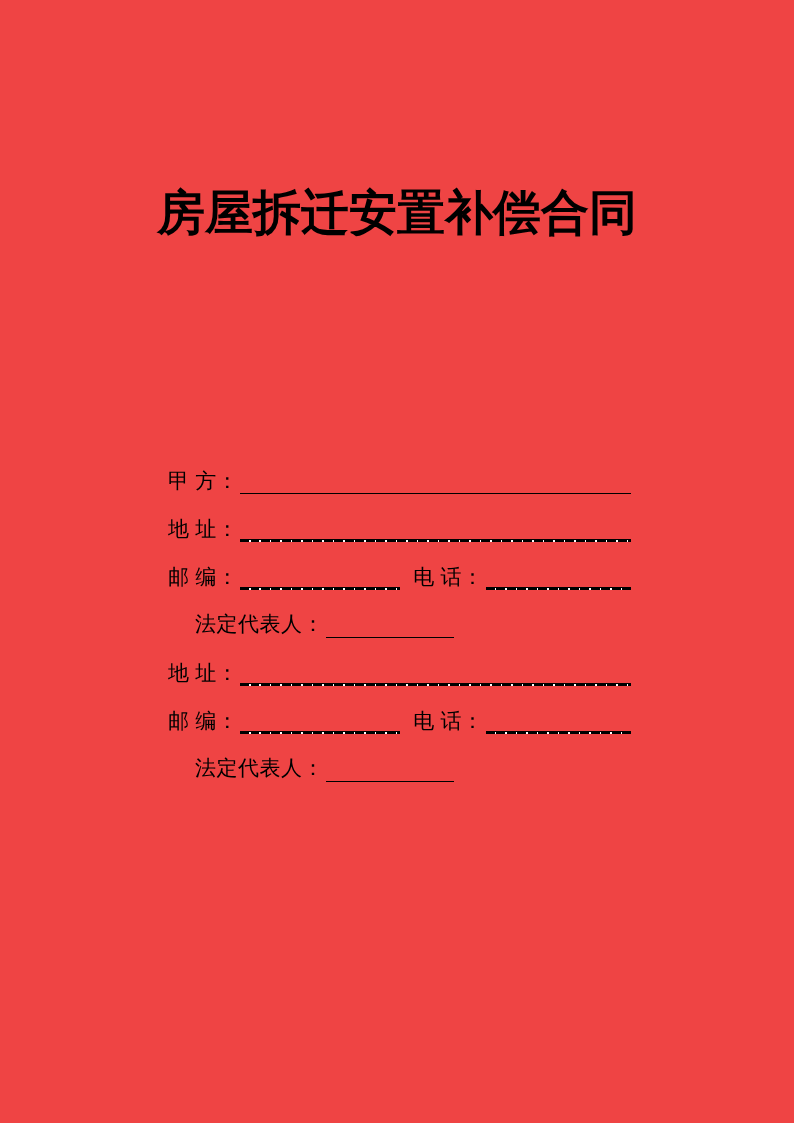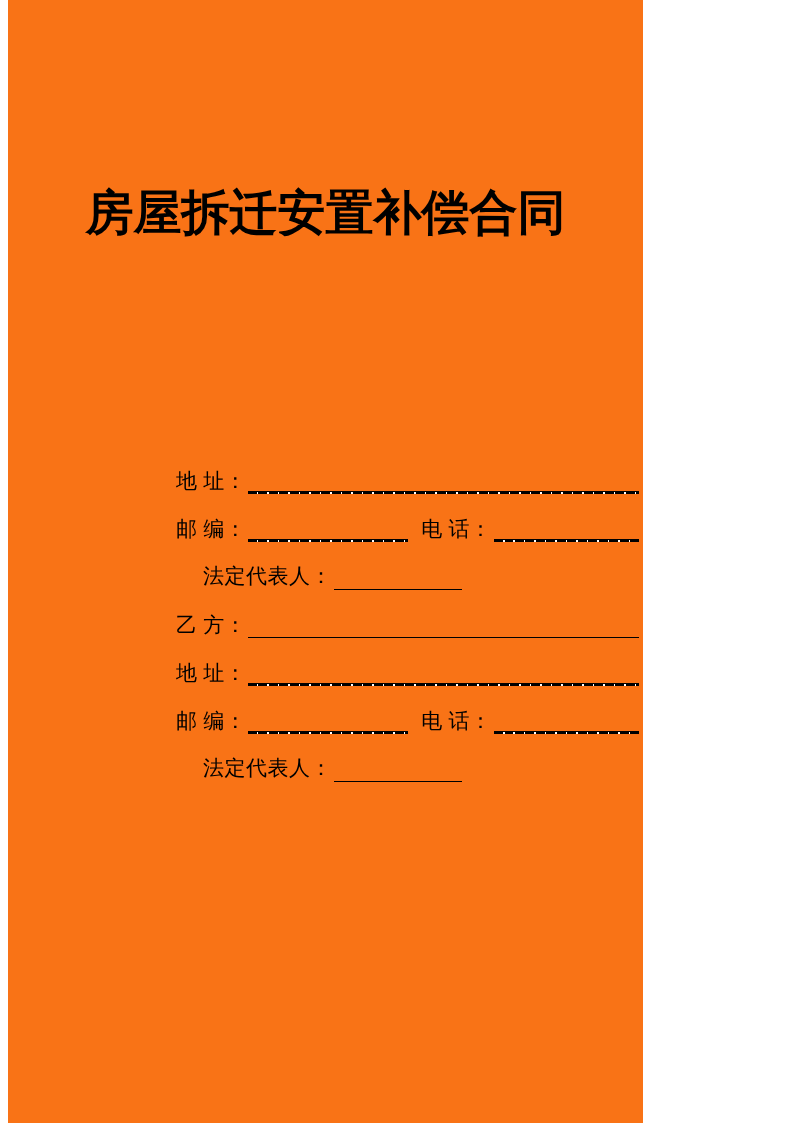--- a/index.html
+++ b/index.html
@@ -9,24 +9,23 @@
   body {
     width: 794px;
     height: 1123px;
     background: #ffffff;
     color: #000000;
     font-family: "Liberation Serif", "DejaVu Serif", serif;
     overflow: hidden;
   }
   .page {
     position: relative;
-    width: 635px;
+    width: 794px;
     height: 1123px;
-    background: #f97316;
-    margin-left: 8px;
+    background: #ef4444;
   }
   .doc-title {
     padding-top: 185px;
     font-size: 48px;
     line-height: 56px;
     font-weight: bold;
     text-align: center;
     letter-spacing: 0px;
     white-space: nowrap;
   }
@@ -87,48 +86,22 @@
 </style>
 </head>
 <body>
 
 <div class="page">
 
   <div class="doc-title">房屋拆迁安置补偿合同</div>
 
   <div class="form-section">
 
-
     <div class="form-row">
-      <span class="label">地 址：</span>
-      <span class="fill-line thick grow">
-          <span class="value"></span>
-        </span>
-    </div>
-
-    <div class="form-row">
-      <span class="label">邮 编：</span>
-      <span class="fill-line thick w-short">
-          <span class="value"></span>
-        </span>
-      <span class="label second">电 话：</span>
-      <span class="fill-line thick grow">
-          <span class="value"></span>
-        </span>
-    </div>
-
-    <div class="form-row indent">
-      <span class="label">法定代表人：</span>
-      <span class="fill-line thin w-rep">
-          <span class="value"></span>
-        </span>
-    </div>
-
-    <div class="form-row">
-      <span class="label">乙 方：</span>
+      <span class="label">甲 方：</span>
       <span class="fill-line thin grow">
           <span class="value"></span>
         </span>
     </div>
 
     <div class="form-row">
       <span class="label">地 址：</span>
       <span class="fill-line thick grow">
           <span class="value"></span>
         </span>
@@ -145,14 +118,40 @@
         </span>
     </div>
 
     <div class="form-row indent">
       <span class="label">法定代表人：</span>
       <span class="fill-line thin w-rep">
           <span class="value"></span>
         </span>
     </div>
 
+
+    <div class="form-row">
+      <span class="label">地 址：</span>
+      <span class="fill-line thick grow">
+          <span class="value"></span>
+        </span>
+    </div>
+
+    <div class="form-row">
+      <span class="label">邮 编：</span>
+      <span class="fill-line thick w-short">
+          <span class="value"></span>
+        </span>
+      <span class="label second">电 话：</span>
+      <span class="fill-line thick grow">
+          <span class="value"></span>
+        </span>
+    </div>
+
+    <div class="form-row indent">
+      <span class="label">法定代表人：</span>
+      <span class="fill-line thin w-rep">
+          <span class="value"></span>
+        </span>
+    </div>
+
   </div>
 </div>
 
 </body></html>

